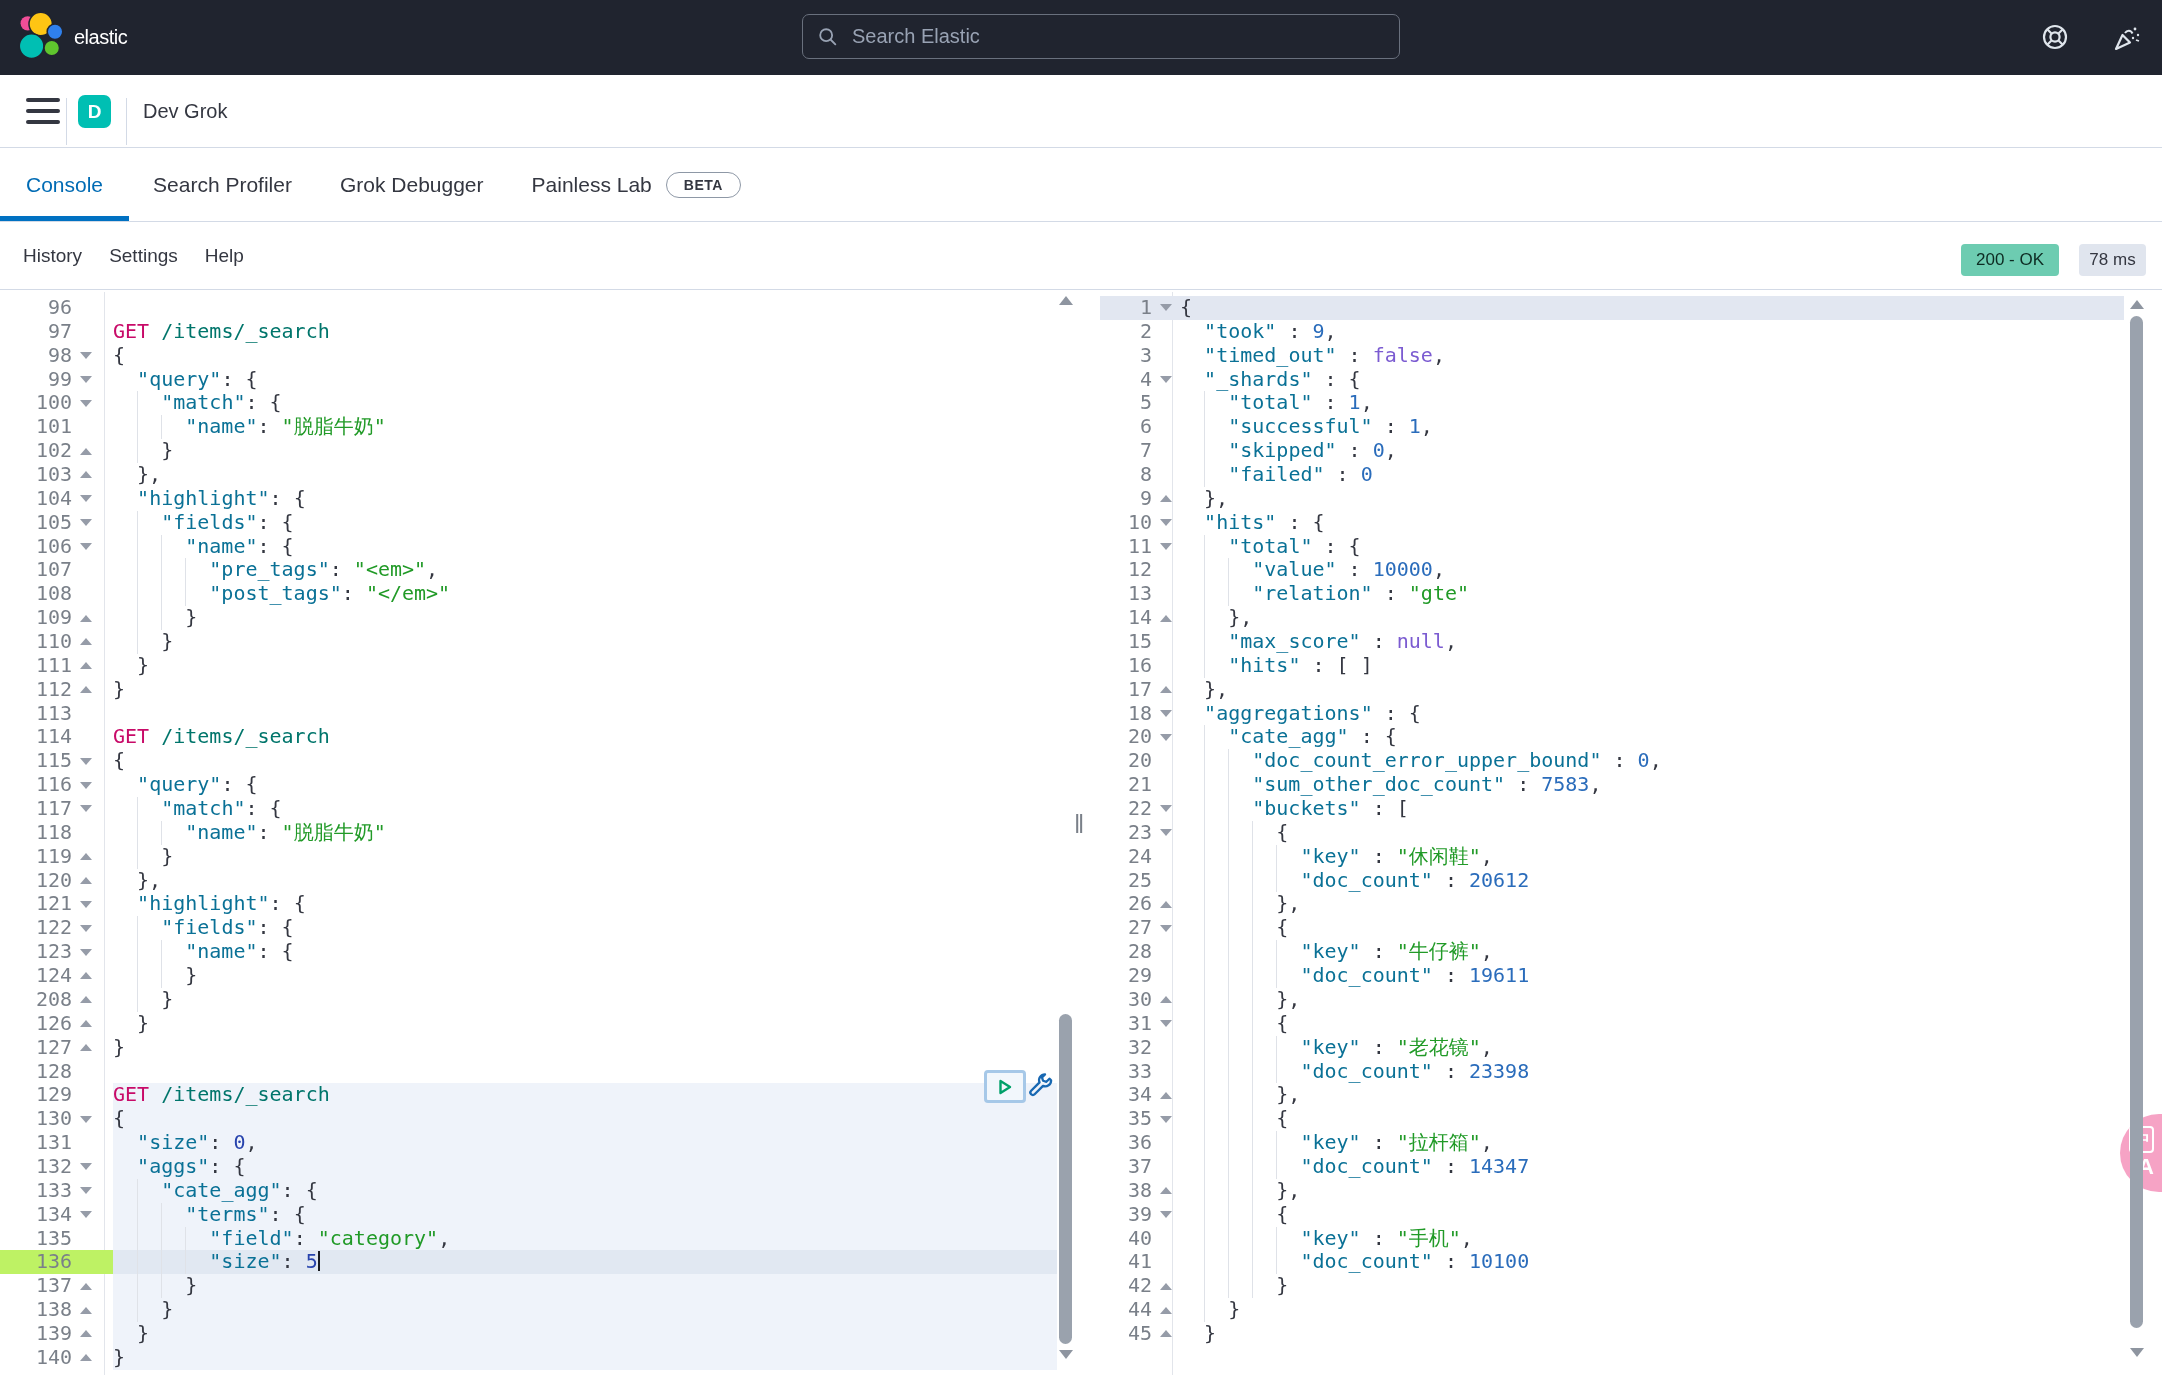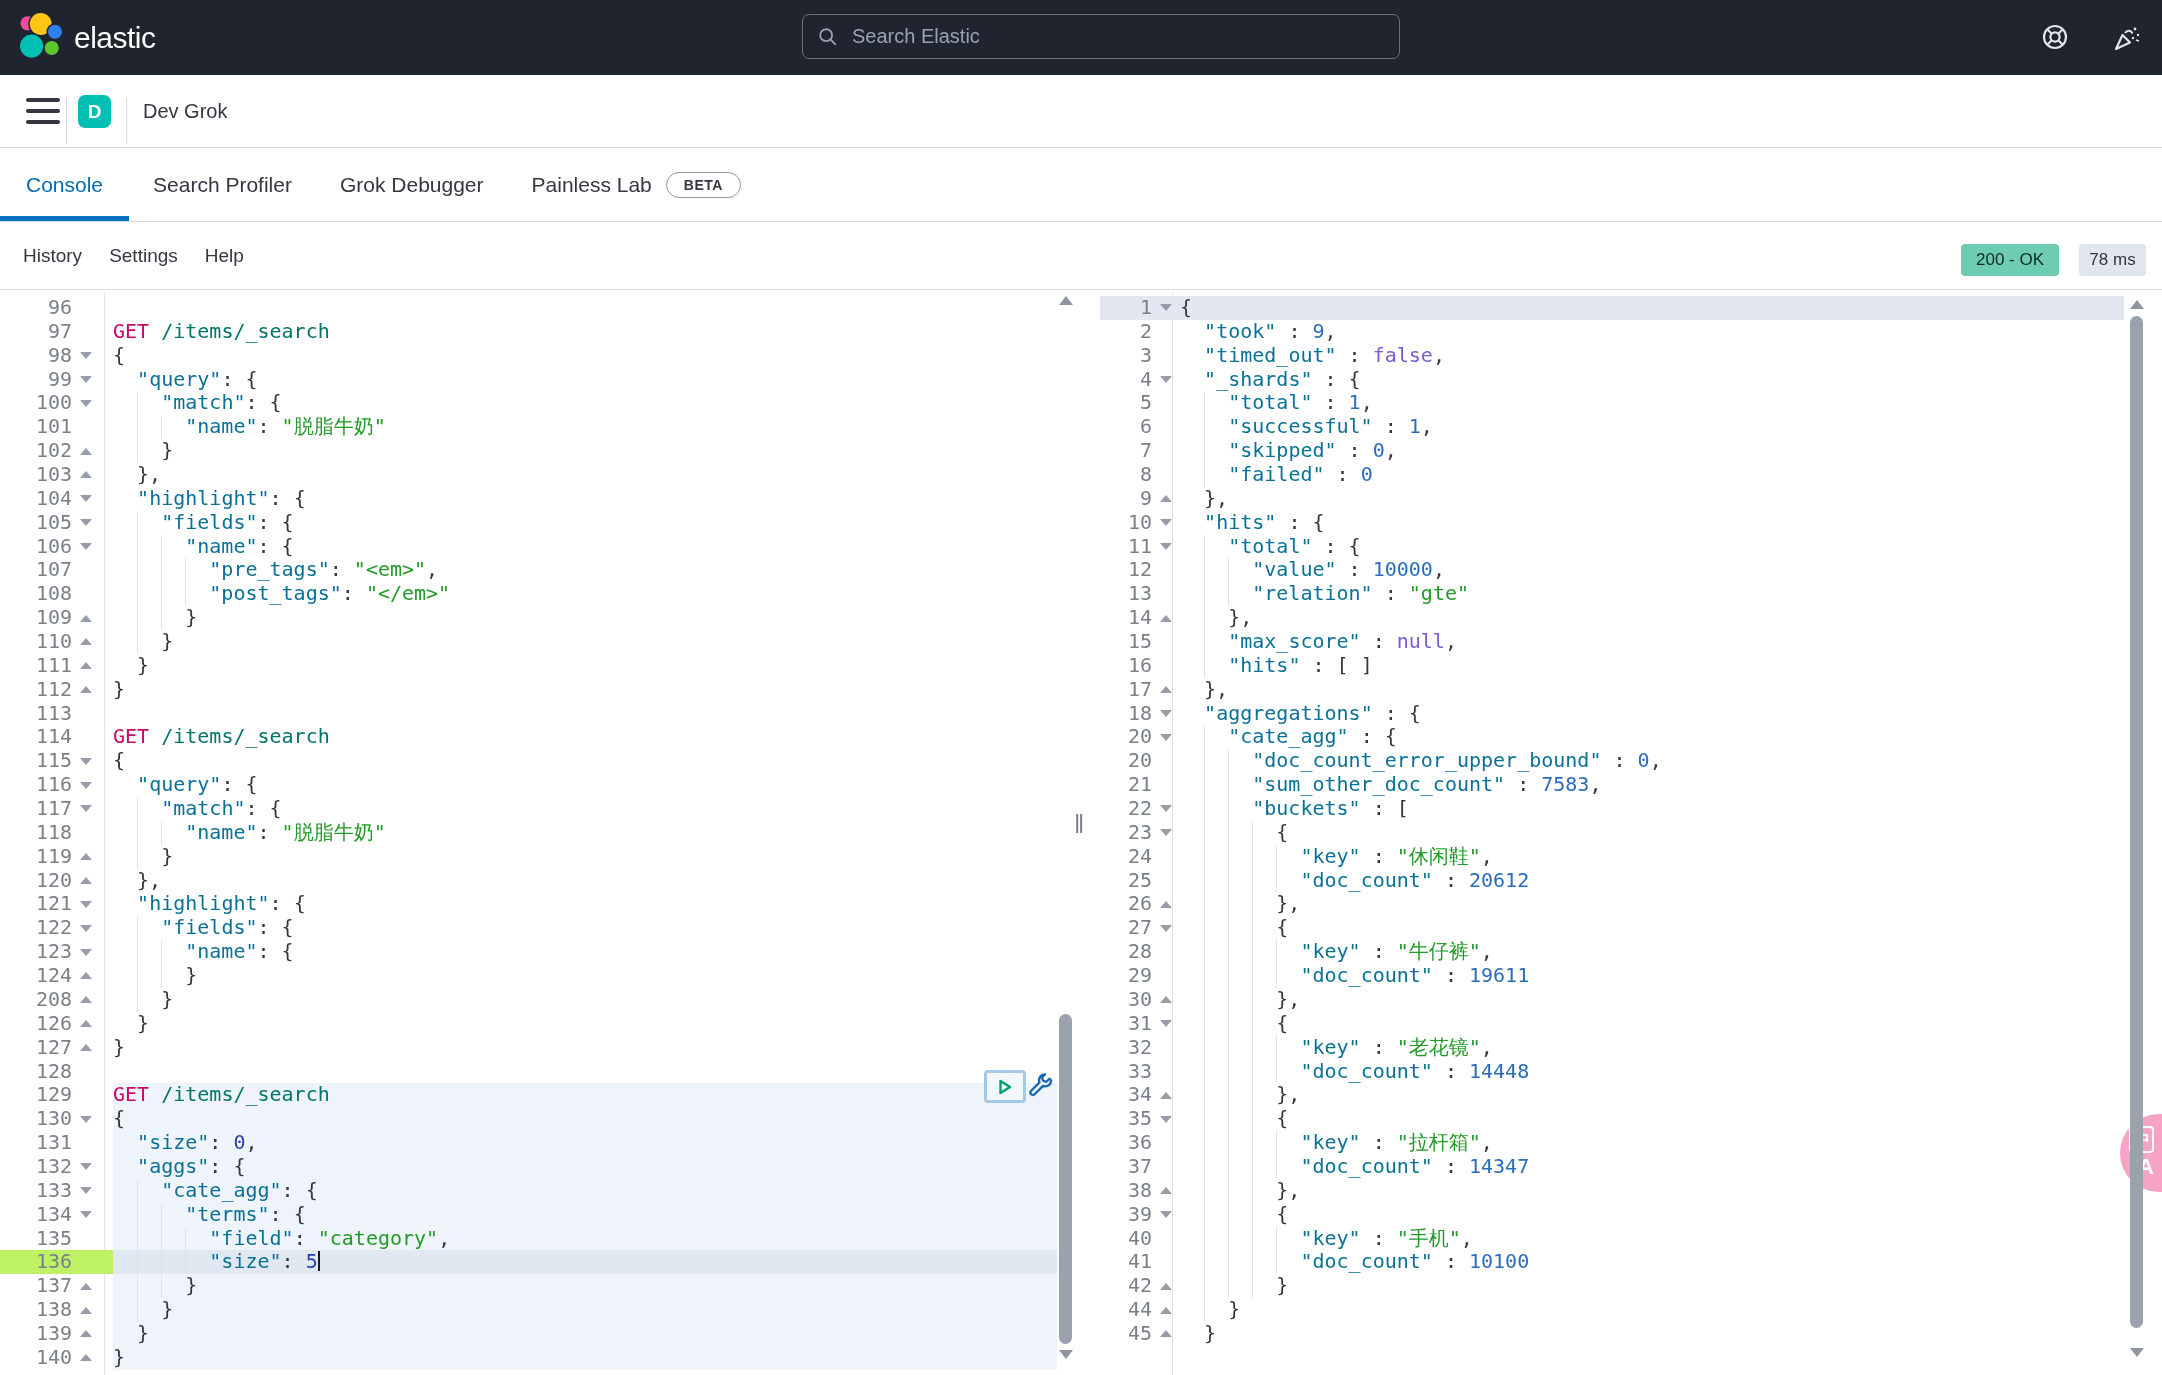--- a/index.html
+++ b/index.html
@@ -4,21 +4,21 @@
 <style>
   * { margin:0; padding:0; box-sizing:border-box; }
   html,body { background:#fff; }
   .screen { position:relative; width:2162px; height:1375px; overflow:hidden;
             font-family:"Liberation Sans", sans-serif; color:#343741; background:#fff; }
 
   
   .topbar { position:absolute; left:0; top:0; width:2162px; height:75px; background:#20242f; }
   .logo { position:absolute; left:16px; top:11px; width:52px; height:52px; }
   .brand { position:absolute; left:74px; top:0; height:75px; line-height:75px;
-           color:#fff; font-size:30px; font-weight:500; letter-spacing:-0.5px; }
+           color:#fff; font-size:20px; font-weight:500; letter-spacing:-0.5px; }
   .searchbox { position:absolute; left:802px; top:14px; width:598px; height:45px;
                border:1px solid #69707d; border-radius:7px; display:flex; align-items:center;
                padding-left:14px; gap:13px; background:#20242f; cursor:text; }
   .searchbox .ph { color:#98a2b3; font-size:20px; }
   .hicon { position:absolute; top:23px; cursor:pointer; }
 
   
   .navbar { position:absolute; left:0; top:75px; width:2162px; height:73px; background:#fff;
             border-bottom:1px solid #d3dae6; }
   .burger { position:absolute; left:26px; top:23px; width:34px; height:27px; cursor:pointer; }
@@ -821,21 +821,21 @@
             <span class="num">32</span>
             <span class="foldslot"></span>
           </span>
           <span class="code"><span class="g" style="left: 2ch;"></span><span class="g" style="left: 4ch;"></span><span class="g" style="left: 6ch;"></span><span class="g" style="left: 8ch;"></span><span class="tk-p">          </span><span class="tk-k">"key"</span><span class="tk-p"> : </span><span class="tk-s">"老花镜"</span><span class="tk-p">,</span></span>
         </div>
         <div class="cl">
           <span class="gut">
             <span class="num">33</span>
             <span class="foldslot"></span>
           </span>
-          <span class="code"><span class="g" style="left: 2ch;"></span><span class="g" style="left: 4ch;"></span><span class="g" style="left: 6ch;"></span><span class="g" style="left: 8ch;"></span><span class="tk-p">          </span><span class="tk-k">"doc_count"</span><span class="tk-p"> : </span><span class="tk-n">14448</span></span>
+          <span class="code"><span class="g" style="left: 2ch;"></span><span class="g" style="left: 4ch;"></span><span class="g" style="left: 6ch;"></span><span class="g" style="left: 8ch;"></span><span class="tk-p">          </span><span class="tk-k">"doc_count"</span><span class="tk-p"> : </span><span class="tk-n">23398</span></span>
         </div>
         <div class="cl">
           <span class="gut">
             <span class="num">34</span>
             <span class="foldslot">
               <i class="f-c"></i>
             </span>
           </span>
           <span class="code"><span class="g" style="left: 2ch;"></span><span class="g" style="left: 4ch;"></span><span class="g" style="left: 6ch;"></span><span class="tk-p">        },</span></span>
         </div>

